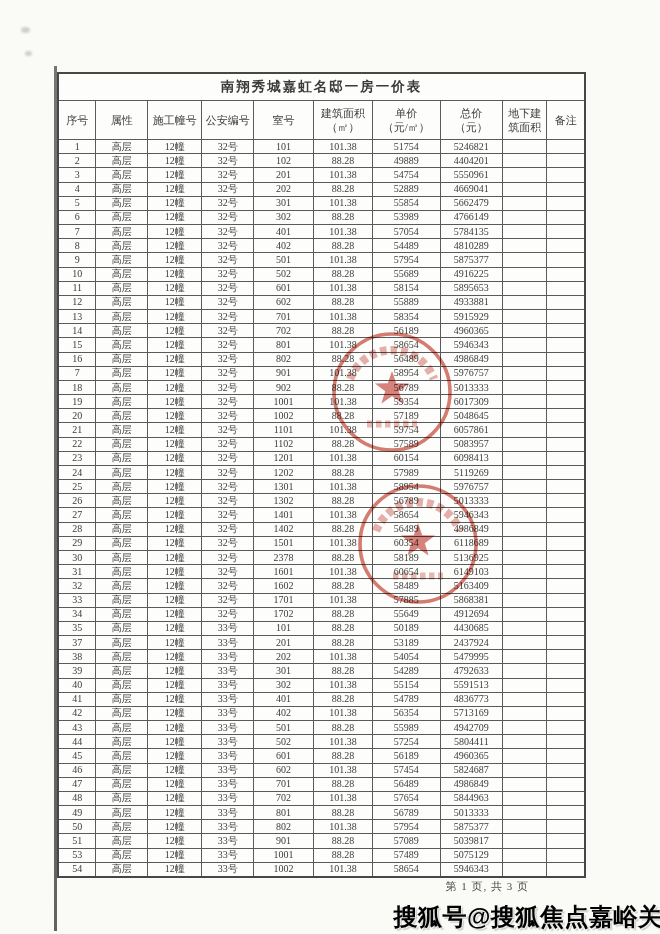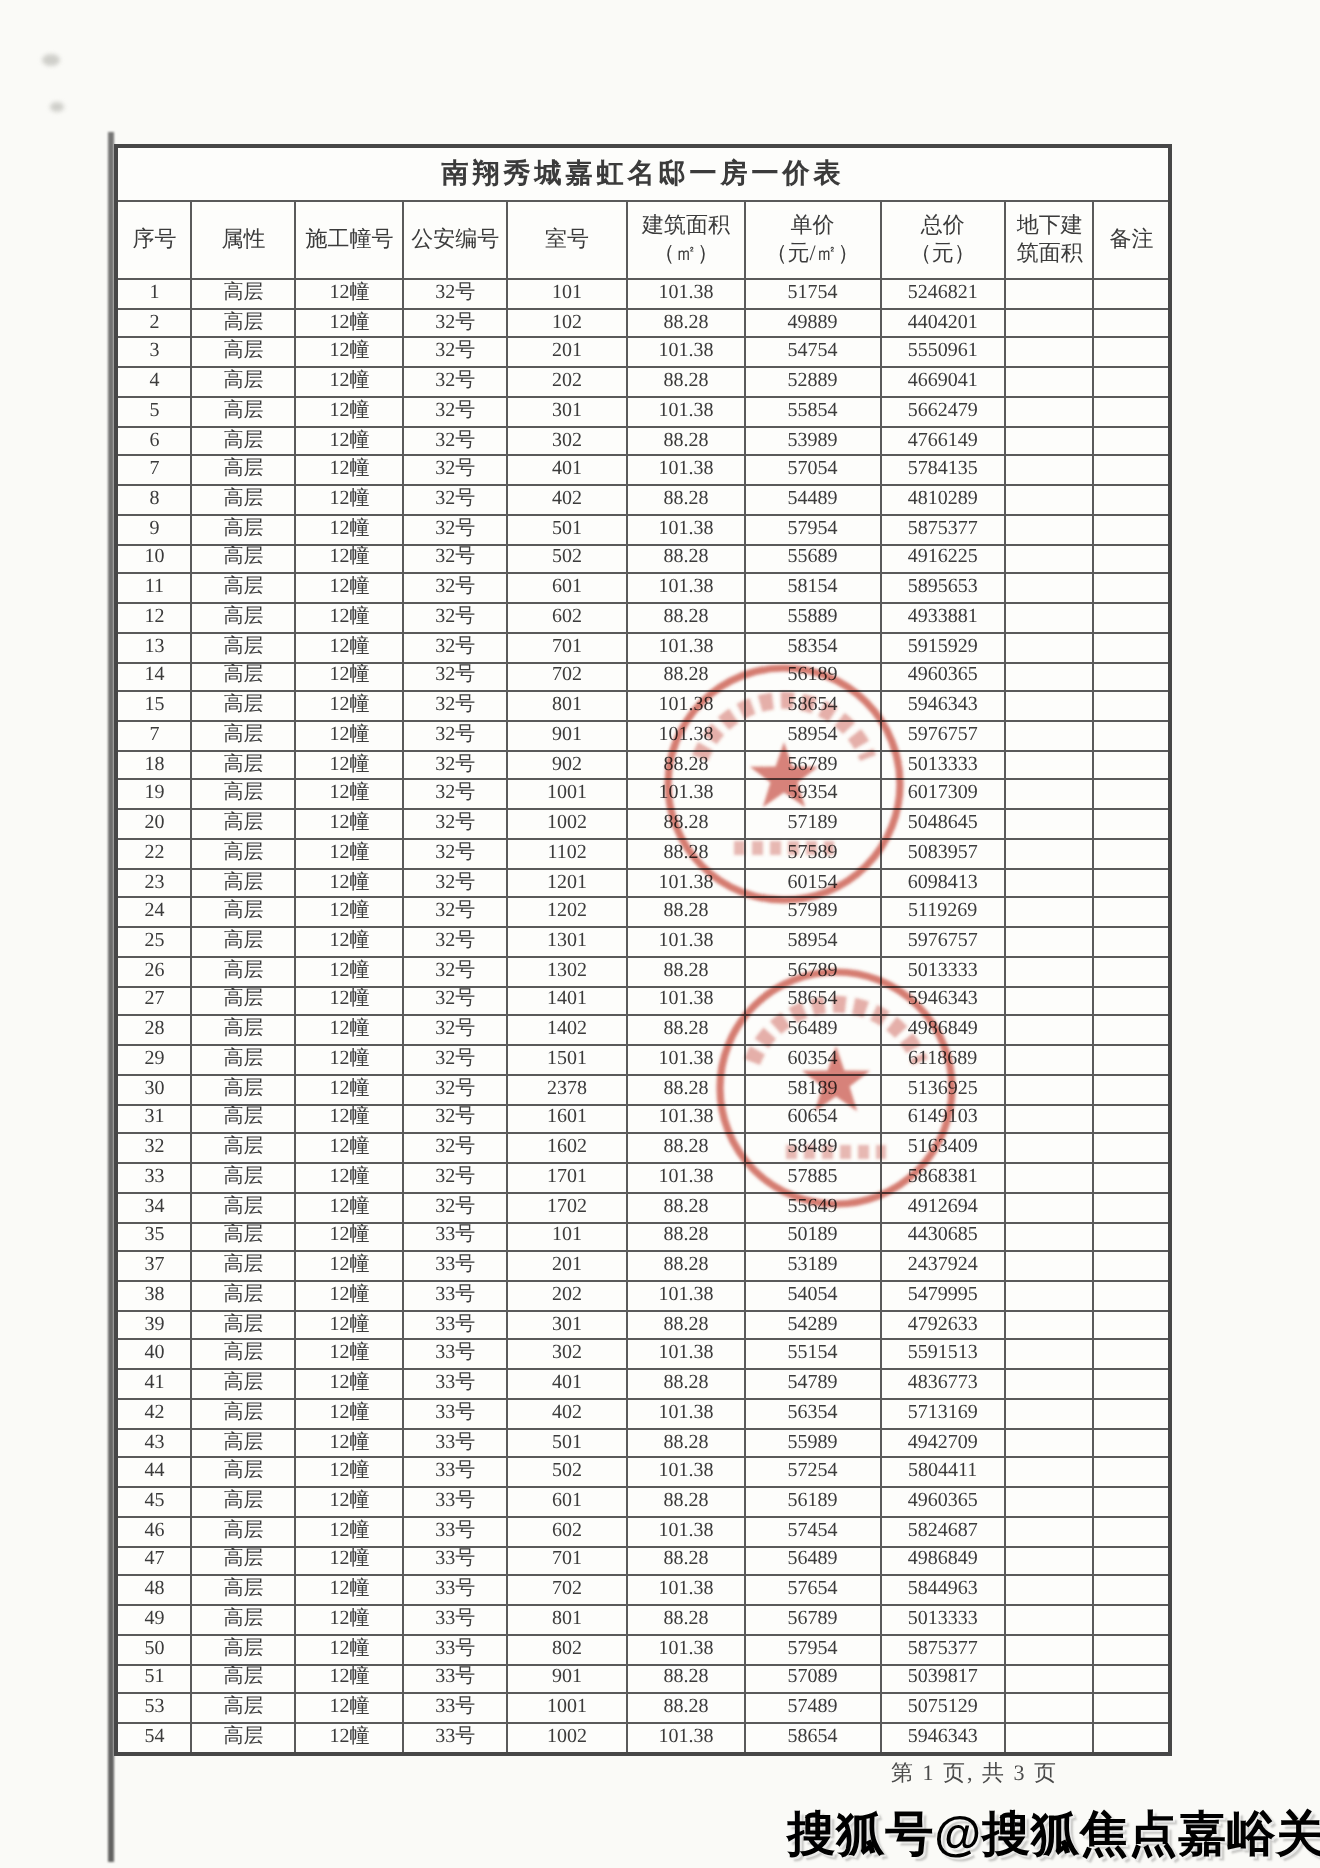--- a/index.html
+++ b/index.html
@@ -288,20 +288,32 @@
           <td>12幢</td>
           <td>32号</td>
           <td>801</td>
           <td>101.38</td>
           <td>58654</td>
           <td>5946343</td>
           <td></td>
           <td></td>
         </tr>
         <tr>
+          <td>16</td>
+          <td>高层</td>
+          <td>12幢</td>
+          <td>32号</td>
+          <td>802</td>
+          <td>88.28</td>
+          <td>56489</td>
+          <td>4986849</td>
+          <td></td>
+          <td></td>
+        </tr>
+        <tr>
           <td>7</td>
           <td>高层</td>
           <td>12幢</td>
           <td>32号</td>
           <td>901</td>
           <td>101.38</td>
           <td>58954</td>
           <td>5976757</td>
           <td></td>
           <td></td>
@@ -332,20 +344,32 @@
         </tr>
         <tr>
           <td>20</td>
           <td>高层</td>
           <td>12幢</td>
           <td>32号</td>
           <td>1002</td>
           <td>88.28</td>
           <td>57189</td>
           <td>5048645</td>
+          <td></td>
+          <td></td>
+        </tr>
+        <tr>
+          <td>21</td>
+          <td>高层</td>
+          <td>12幢</td>
+          <td>32号</td>
+          <td>1101</td>
+          <td>101.38</td>
+          <td>59754</td>
+          <td>6057861</td>
           <td></td>
           <td></td>
         </tr>
         <tr>
           <td>22</td>
           <td>高层</td>
           <td>12幢</td>
           <td>32号</td>
           <td>1102</td>
           <td>88.28</td>

